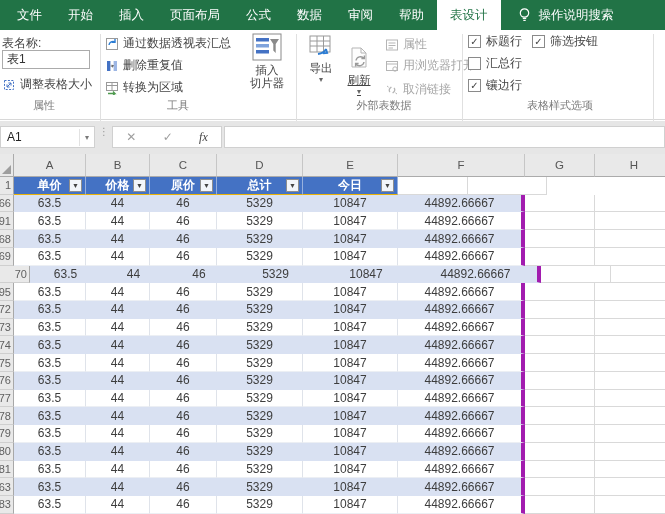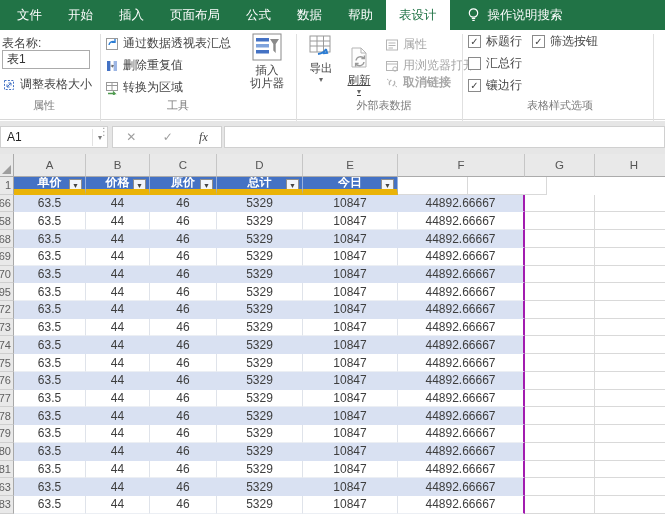--- a/index.html
+++ b/index.html
@@ -41,21 +41,21 @@
   .cb-col { display:flex; flex-direction:column; gap:7px; }
   .cb { display:flex; align-items:center; gap:5px; font-size:12px; color:#444;
     white-space:nowrap; height:15px; }
   .cb .box { width:13px; height:13px; border:1px solid #8a8a8a; background:#fff;
     display:flex; align-items:center; justify-content:center; font-size:10px;
     color:#444; line-height:1; }
 
   
   .fbar { position:absolute; left:0; top:121px; width:665px; height:33px;
     background:#e6e6e6; }
-  .namebox { position:absolute; left:0; top:5px; width:108px; height:22px;
+  .namebox { position:absolute; left:0; top:5px; width:95px; height:22px;
     background:#fff; border:1px solid #d0d0d0; display:flex; align-items:center;
     font-size:12px; color:#222; padding-left:6px; }
   .namebox .caret { margin-left:auto; font-size:8px; color:#7a7a7a;
     border-left:1px solid #e2e2e2; padding:4px 5px; }
   .dots { position:absolute; left:99px; top:8px; color:#9a9a9a; font-size:10px;
     letter-spacing:0; line-height:5px; }
   .fbtns { position:absolute; left:112px; top:5px; width:110px; height:22px;
     background:#fff; border:1px solid #d0d0d0; display:flex; align-items:center;
     justify-content:space-around; }
   .fbtns .x { color:#9d9d9d; font-size:12px; }
@@ -81,41 +81,42 @@
   .rowhdr { background:#e9e9e9; border-right:1px solid #a8a8a8;
     border-bottom:1px solid #cfcfcf; font-size:11px; color:#5f5f5f;
     display:flex; align-items:center; justify-content:flex-end;
     padding-right:2px; overflow:hidden; }
   .cell { font-size:12px; color:#3d3d3d; display:flex; align-items:center;
     justify-content:center; overflow:hidden; position:relative; background:#fff;
     border-right:1px solid #dfe3ea; border-bottom:1px solid #eceff4; }
   .cell.empty { border-right:1px solid #d9d9d9; border-bottom:1px solid #d9d9d9; }
   .cell.band { background:#d9e1f2; border-right:1px solid #d9e1f2;
     border-bottom:1px solid #d9e1f2; }
-  .cell.tedge { border-right:2px solid #a21caf;justify-content:center; }
+  .cell.tedge { border-right:4px solid #a21caf;justify-content:center; }
   .cell.th { background:#4472c4; color:#fff; font-weight:700; font-size:12px;
-    border-right:1px solid rgba(255,255,255,.45); border-bottom:6px solid #eab308; }
+    border-right:1px solid rgba(255,255,255,.45); border-bottom:1px solid #eab308; }
   .filterbtn { position:absolute; right:3px; top:2px; width:13px; height:13px;
     background:#f2f5fa; border:1px solid #8e8e8e; color:#444; font-size:7px;
     display:flex; align-items:center; justify-content:center; line-height:1; }
   svg { display:block; }
 </style>
 </head>
 <body>
 
 <div class="app">
 
   <div class="tabbar">
     <div class="tabs">
         <div class="tab">文件</div>
         <div class="tab">开始</div>
         <div class="tab">插入</div>
         <div class="tab">页面布局</div>
         <div class="tab">公式</div>
         <div class="tab">数据</div>
+        <div class="tab">审阅</div>
         <div class="tab">帮助</div>
         <div class="tab active">表设计</div>
       </div>
     <div class="search-tab">
       <span>
         <svg width="15" height="16" viewBox="0 0 15 16">
           <circle cx="7.5" cy="6" r="4.2" fill="none" stroke="#fff" stroke-width="1.2"></circle>
           <line x1="5.8" y1="11.4" x2="9.2" y2="11.4" stroke="#fff" stroke-width="1.2"></line>
           <line x1="6.3" y1="13.4" x2="8.7" y2="13.4" stroke="#fff" stroke-width="1.2"></line>
         </svg>
@@ -227,21 +228,21 @@
     <div class="txtbtn disabled" style="left:385px;top:27px;">
       <span>
         <svg width="14" height="14" viewBox="0 0 14 14">
           <rect x="1.5" y="2.5" width="11" height="9" fill="none" stroke="#b5b5b5"></rect>
           <line x1="1.5" y1="5" x2="12.5" y2="5" stroke="#b5b5b5"></line>
           <circle cx="10" cy="10" r="2.2" fill="none" stroke="#b5b5b5"></circle>
         </svg>
       </span>
       <span>用浏览器打开</span>
     </div>
-    <div class="txtbtn disabled" style="left:385px;top:44px;font-weight:bold;">
+    <div class="txtbtn disabled" style="left:385px;top:51px;">
       <span>
         <svg width="14" height="14" viewBox="0 0 14 14">
           <path d="M5 9 a2.6 2.6 0 0 1 0 -3.7 l1.4 -1.4" fill="none" stroke="#b5b5b5" stroke-width="1.3"></path>
           <path d="M9 5 a2.6 2.6 0 0 1 0 3.7 l-1.4 1.4" fill="none" stroke="#b5b5b5" stroke-width="1.3"></path>
           <line x1="2" y1="3" x2="3.6" y2="4.2" stroke="#b5b5b5"></line>
           <line x1="12" y1="11" x2="10.4" y2="9.8" stroke="#b5b5b5"></line>
         </svg>
       </span>
       <span>取消链接</span>
     </div>
@@ -345,21 +346,21 @@
           <div class="cell band" style="width: 95px; flex: 0 0 auto;">
             <div>10847</div>
           </div>
           <div class="cell band tedge" style="width: 127px; flex: 0 0 auto;">
             <div>44892.66667</div>
           </div>
           <div class="cell empty" style="width: 70px; flex: 0 0 auto;"></div>
           <div class="cell empty" style="width: 79px; flex: 0 0 auto;"></div>
         </div>
         <div class="row">
-          <div class="rowhdr" style="width: 14px; flex: 0 0 auto;">58</div>
+          <div class="rowhdr" style="width: 14px; flex: 0 0 auto;">91</div>
           <div class="cell" style="width: 72px; flex: 0 0 auto;">
             <div>63.5</div>
           </div>
           <div class="cell" style="width: 64px; flex: 0 0 auto;">
             <div>44</div>
           </div>
           <div class="cell" style="width: 67px; flex: 0 0 auto;">
             <div>46</div>
           </div>
           <div class="cell" style="width: 86px; flex: 0 0 auto;">
@@ -414,21 +415,21 @@
           <div class="cell" style="width: 95px; flex: 0 0 auto;">
             <div>10847</div>
           </div>
           <div class="cell tedge" style="width: 127px; flex: 0 0 auto;">
             <div>44892.66667</div>
           </div>
           <div class="cell empty" style="width: 70px; flex: 0 0 auto;"></div>
           <div class="cell empty" style="width: 79px; flex: 0 0 auto;"></div>
         </div>
         <div class="row">
-          <div class="rowhdr" style="width: 14px; flex: 0 0 auto;">70</div>
+          <div class="rowhdr" style="width: 30px; flex: 0 0 auto;">70</div>
           <div class="cell band" style="width: 72px; flex: 0 0 auto;">
             <div>63.5</div>
           </div>
           <div class="cell band" style="width: 64px; flex: 0 0 auto;">
             <div>44</div>
           </div>
           <div class="cell band" style="width: 67px; flex: 0 0 auto;">
             <div>46</div>
           </div>
           <div class="cell band" style="width: 86px; flex: 0 0 auto;">

